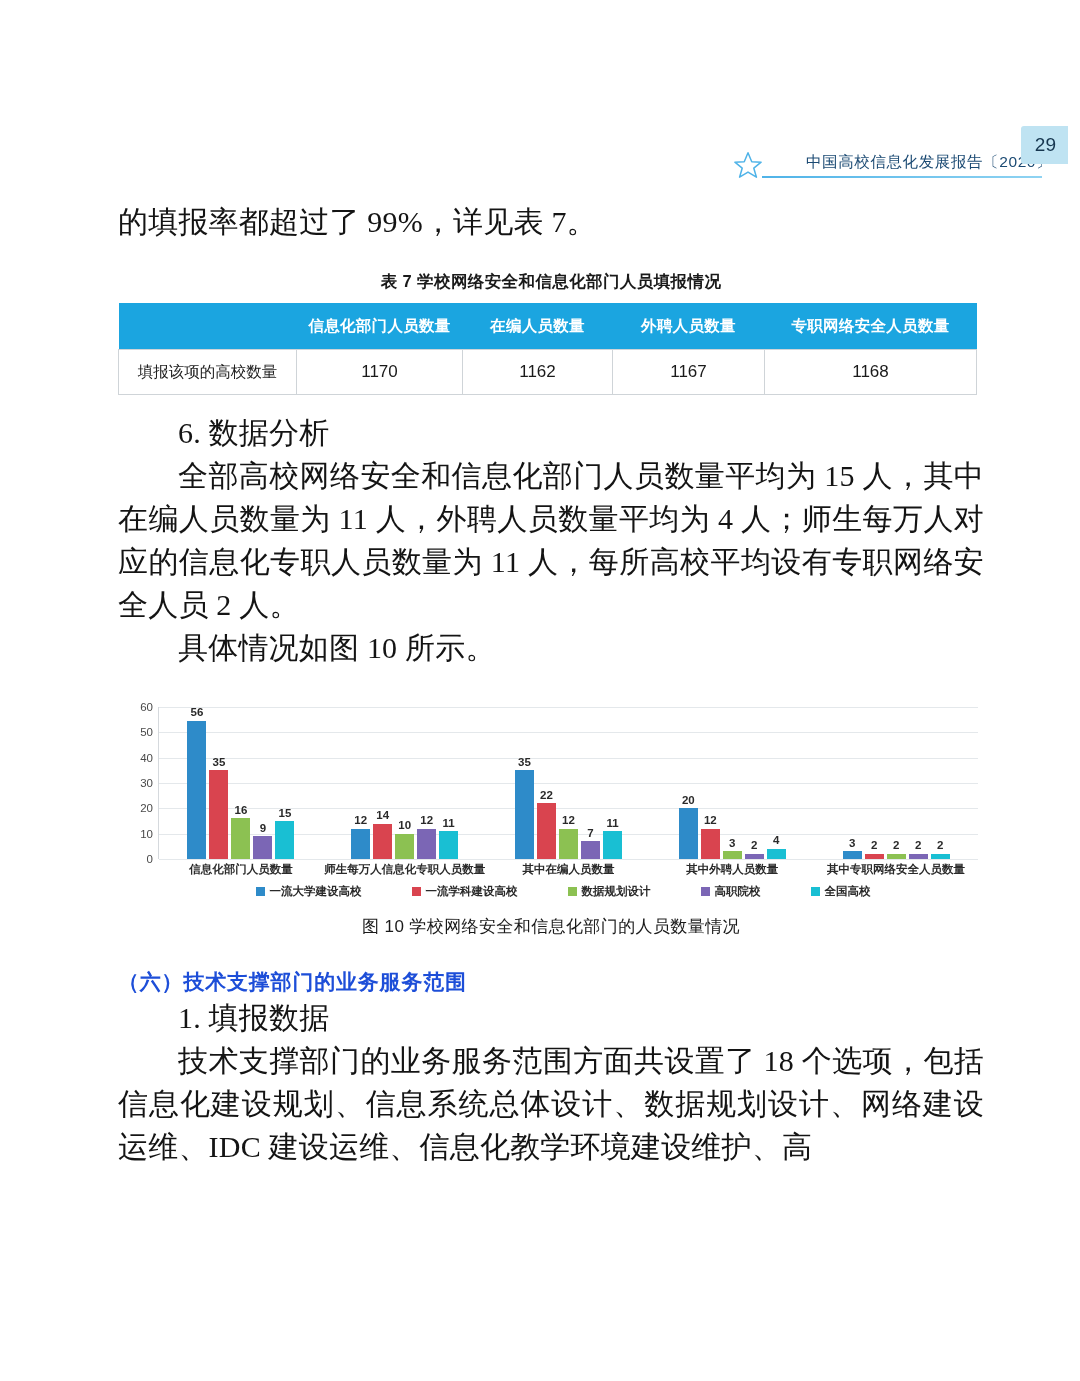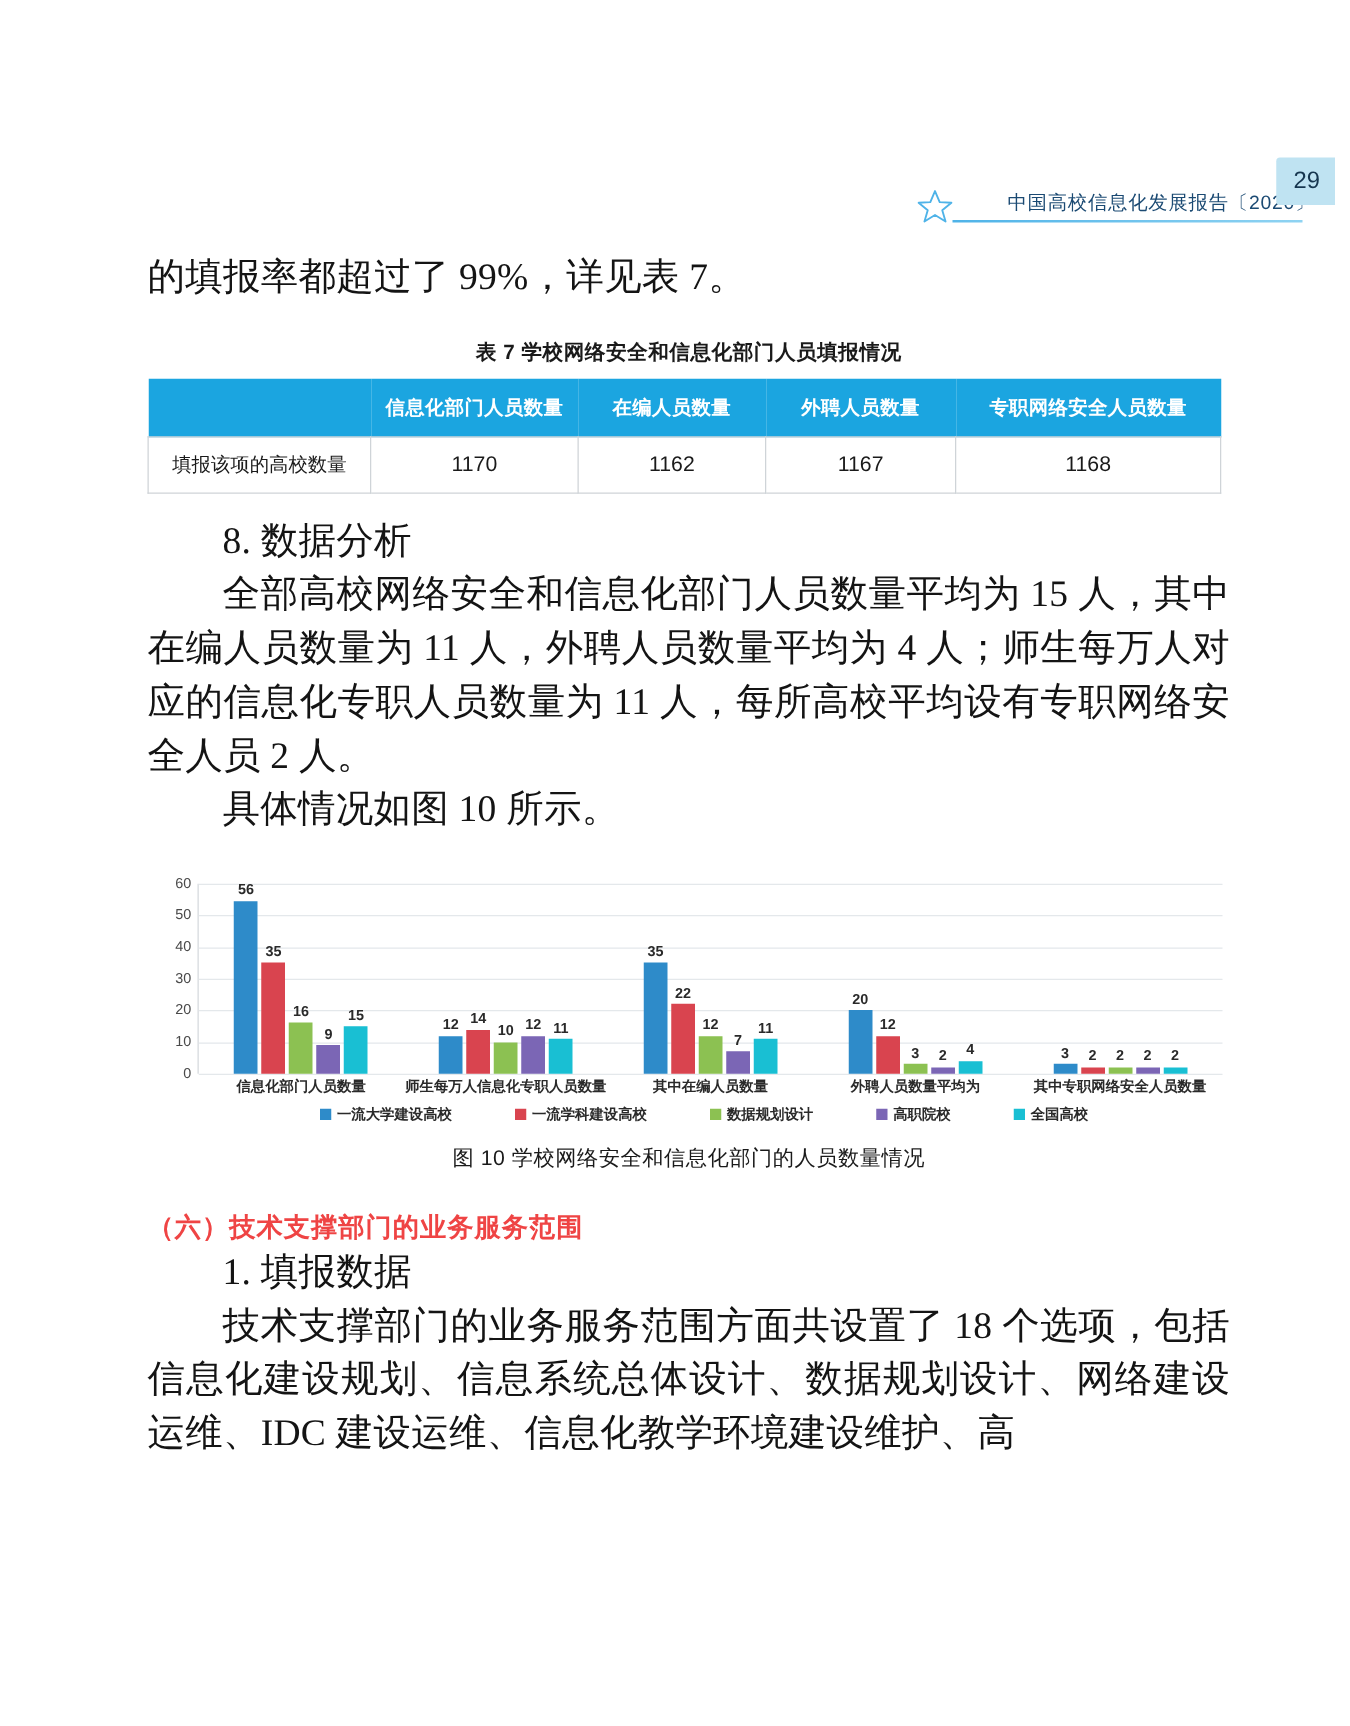--- a/index.html
+++ b/index.html
@@ -248,21 +248,21 @@
     margin-top: 16px;
     letter-spacing: 0.4px;
   }
 
   
   .section-heading {
     margin-top: 30px;
     font-family: "Liberation Sans", "DejaVu Sans", sans-serif;
     font-size: 21px;
     font-weight: 700;
-    color: #ef4444;
+    color: #1d4ed8;
     letter-spacing: 0.8px;
   }
   .sub-heading {
     margin-top: 22px;
     font-size: 22px;
     line-height: 43px;
     text-indent: 2em;
   }
 </style>
 </head>
@@ -306,21 +306,21 @@
       <tr>
         <td>填报该项的高校数量</td>
         <td>1170</td>
         <td>1162</td>
         <td>1167</td>
         <td>1168</td>
       </tr>
     </tbody>
   </table>
 
-  <p class="body indent" style="margin-top:16px">8. 数据分析</p>
+  <p class="body indent" style="margin-top:16px">6. 数据分析</p>
   <p class="body indent">全部高校网络安全和信息化部门人员数量平均为 15 人，其中在编人员数量为 11 人，外聘人员数量平均为 4 人；师生每万人对应的信息化专职人员数量为 11 人，每所高校平均设有专职网络安全人员 2 人。</p>
   <p class="body indent">具体情况如图 10 所示。</p>
 
   <div class="figure-block">
     <div class="chart">
       <div class="chart-plot" id="plot">
           <div class="gridline" style="top: 152px;"></div>
           <div class="ytick" style="top: 152px; left: -40px;">0</div>
           <div class="gridline" style="top: 126.667px;"></div>
           <div class="ytick" style="top: 126.667px; left: -40px;">10</div>
@@ -444,21 +444,21 @@
             <div class="bar-wrap">
               <div class="bar-label">2</div>
               <div class="bar" style="background: rgb(25, 191, 211); height: 5.06667px;"></div>
             </div>
           </div>
         </div>
       <div class="xlabels" id="xlabels">
           <div class="xlabel">信息化部门人员数量</div>
           <div class="xlabel">师生每万人信息化专职人员数量</div>
           <div class="xlabel">其中在编人员数量</div>
-          <div class="xlabel">外聘人员数量平均为</div>
+          <div class="xlabel">其中外聘人员数量</div>
           <div class="xlabel">其中专职网络安全人员数量</div>
         </div>
       <div class="legend" id="legend">
           <div class="legend-item">
             <span class="legend-swatch" style="background: rgb(46, 139, 201);"></span>
             <span>一流大学建设高校</span>
           </div>
           <div class="legend-item">
             <span class="legend-swatch" style="background: rgb(217, 68, 79);"></span>
             <span>一流学科建设高校</span>

